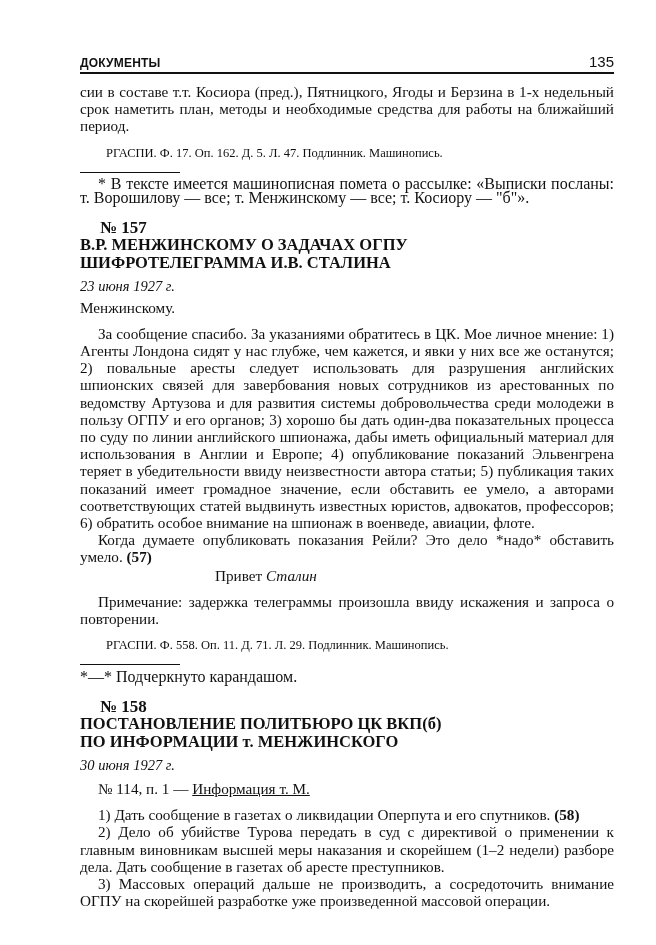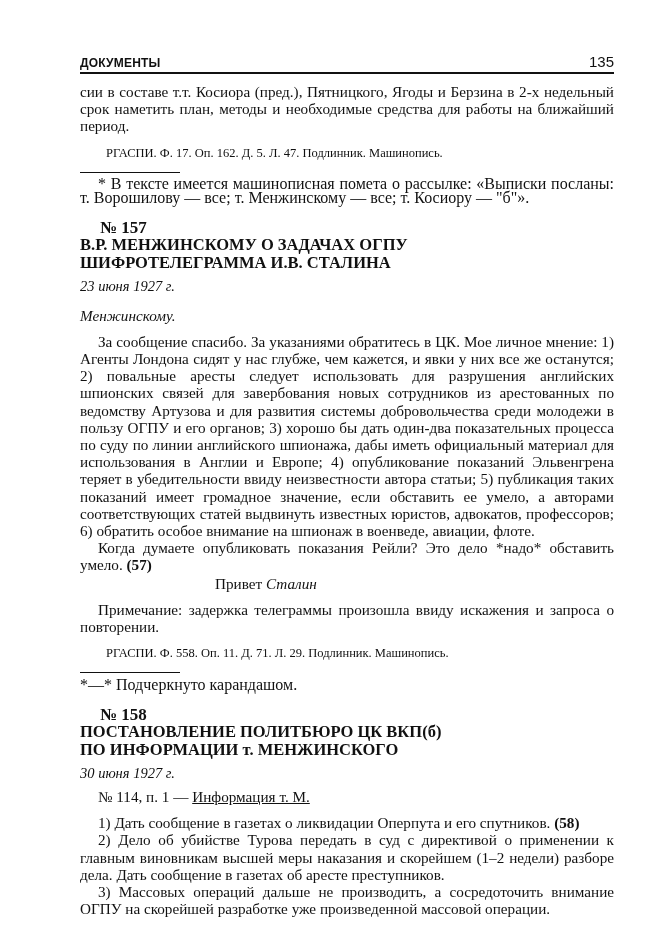--- a/index.html
+++ b/index.html
@@ -94,33 +94,33 @@
 </head>
 <body>
 
 <div class="page">
 
   <div class="running-head">
     <span class="section">ДОКУМЕНТЫ</span>
     <span class="pagenum">135</span>
   </div>
 
-  <p class="body-text" style="margin-top:9px;">сии в составе т.т. Косиора (пред.), Пятницкого, Ягоды и Берзина в 2-х недельный срок наметить план, методы и необходимые средства для работы на ближайший период.</p>
+  <p class="body-text" style="margin-top:9px;">сии в составе т.т. Косиора (пред.), Пятницкого, Ягоды и Берзина в 1-х недельный срок наметить план, методы и необходимые средства для работы на ближайший период.</p>
 
   <p class="source" style="margin-top:11px;">РГАСПИ. Ф. 17. Оп. 162. Д. 5. Л. 47. Подлинник. Машинопись.</p>
 
   <div class="fn-rule" style="margin-top:11px;"></div>
   <p class="footnote indent" style="margin-top:4px;">* В тексте имеется машинописная помета о рассылке: «Выписки посланы: т. Ворошилову — все; т. Менжинскому — все; т. Косиору — "б"».</p>
 
   <section style="margin-top:14px;">
     <p class="doc-num">№ 157</p>
     <p class="doc-title">В.Р. МЕНЖИНСКОМУ О ЗАДАЧАХ ОГПУ</p>
     <p class="doc-title">ШИФРОТЕЛЕГРАММА И.В. СТАЛИНА</p>
     <p class="doc-date" style="margin-top:6px;">23 июня 1927 г.</p>
-    <p class="body-text" style="margin-top:12px;font-style:italic;">Менжинскому.</p>
+    <p class="body-text" style="margin-top:4px;">Менжинскому.</p>
 
     <p class="body-text indent" style="margin-top:9px;">За сообщение спасибо. За указаниями обратитесь в ЦК. Мое личное мнение: 1) Агенты Лондона сидят у нас глубже, чем кажется, и явки у них все же останутся; 2) повальные аресты следует использовать для разрушения английских шпионских связей для завербования новых сотрудников из арестованных по ведомству Артузова и для развития системы добровольчества среди молодежи в пользу ОГПУ и его органов; 3) хорошо бы дать один-два показательных процесса по суду по линии английского шпионажа, дабы иметь официальный материал для использования в Англии и Европе; 4) опубликование показаний Эльвенгрена теряет в убедительности ввиду неизвестности автора статьи; 5) публикация таких показаний имеет громадное значение, если обставить ее умело, а авторами соответствующих статей выдвинуть известных юристов, адвокатов, профессоров; 6) обратить особое внимание на шпионаж в военведе, авиации, флоте.</p>
     <p class="body-text indent">
       <span>Когда думаете опубликовать показания Рейли? Это дело *надо* обставить умело.</span>
       <span class="bold">(57)</span>
     </p>
     <p class="sign" style="margin:1px 0 0 0;">
       <span>Привет</span>
       <span class="name">Сталин</span>
     </p>

